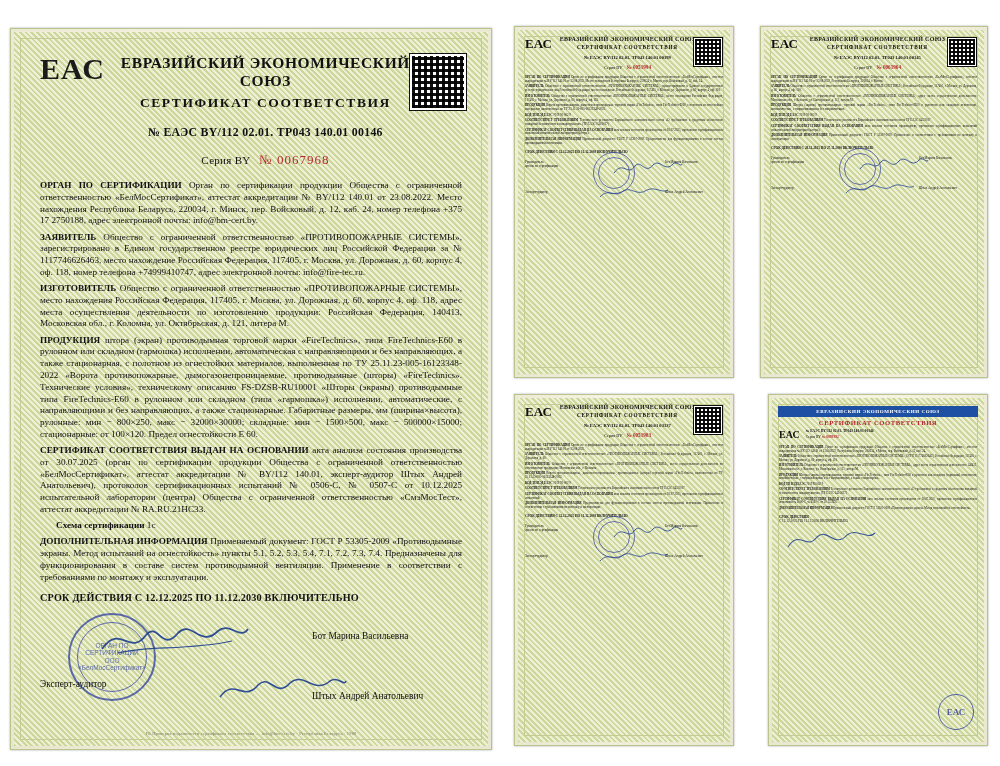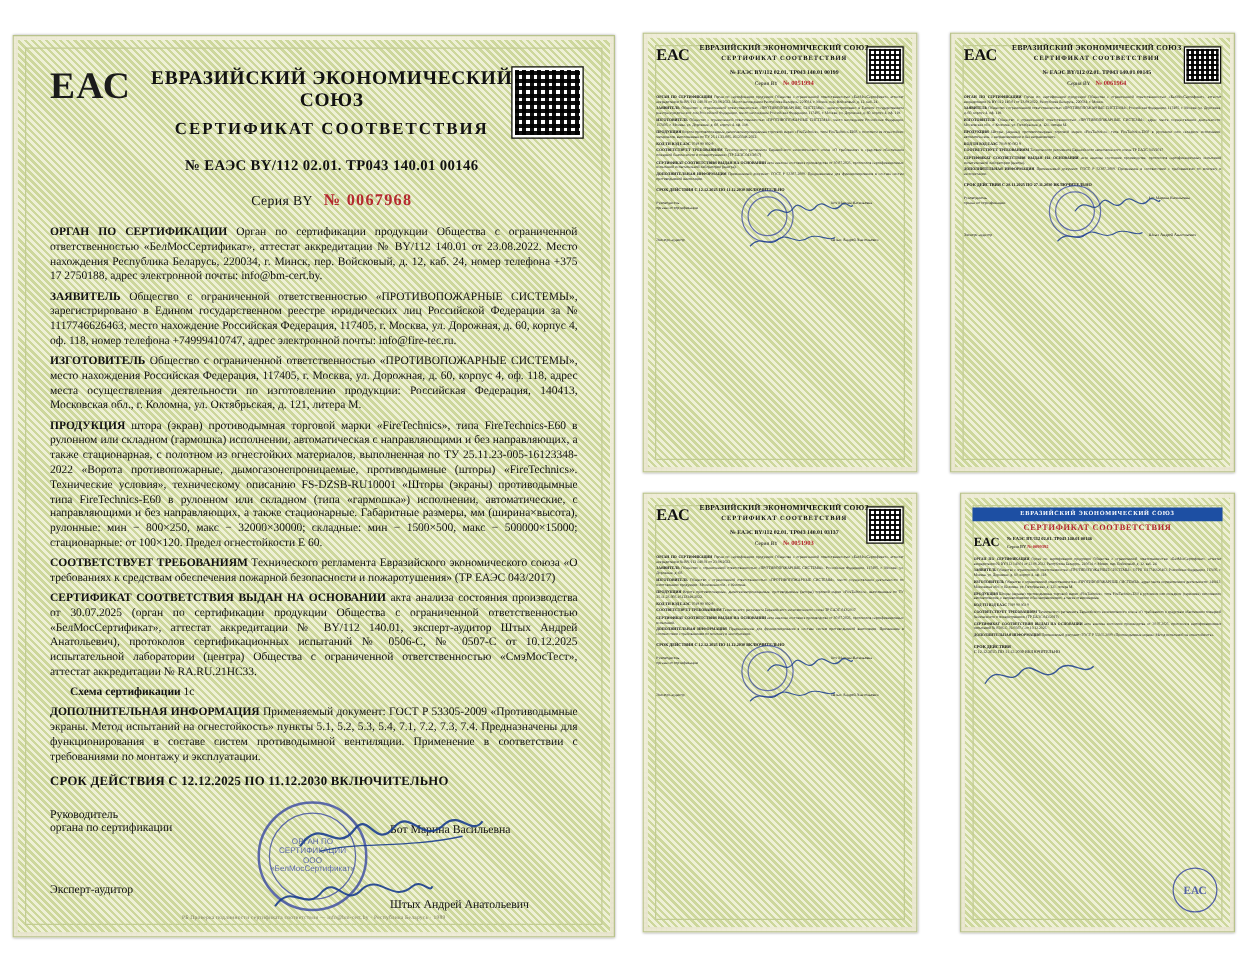--- a/index.html
+++ b/index.html
@@ -63,21 +63,21 @@
     line-height:1;
     color:#1b1b1b;
   }
   .eac-big{font-size:30px;letter-spacing:1px;}
   .head-main{text-align:center;}
   .t-union{font-size:15.5px;font-weight:700;letter-spacing:.6px;}
   .t-cert{font-size:13.5px;font-weight:700;letter-spacing:1.6px;margin-top:5px;}
   .t-num{font-size:11.8px;font-weight:700;margin-top:14px;letter-spacing:.3px;}
   .t-series{font-size:11px;margin-top:12px;}
   .t-series .lab{letter-spacing:.3px;}
-  .t-series .val{color:#b4282e;font-weight:700;font-size:13px;letter-spacing:1px;margin-left:6px;}
+  .t-series .val{color:#b4282e;font-weight:400;font-size:13px;letter-spacing:1px;margin-left:6px;}
 
   .qr{
     position:absolute;right:26px;top:26px;width:52px;height:52px;
     background:
       conic-gradient(#000 0 0) 0 0/0 0,
       repeating-linear-gradient(0deg,#111 0 3px,#fff 3px 6px),
       repeating-linear-gradient(90deg,#111 0 3px,#fff 3px 6px);
     background-blend-mode:multiply;
     border:2px solid #fff;
     outline:1px solid #111;
@@ -188,32 +188,29 @@
             <span class="val">№  0067968</span>
           </div>
         </div>
       </div>
 
       <div class="body-main">
         <p><span class="lbl">ОРГАН ПО СЕРТИФИКАЦИИ</span> <span>Орган по сертификации продукции Общества с ограниченной ответственностью «БелМосСертификат», аттестат аккредитации № BY/112 140.01 от 23.08.2022. Место нахождения Республика Беларусь, 220034, г. Минск, пер. Войсковый, д. 12, каб. 24, номер телефона +375 17 2750188, адрес электронной почты: info@bm-cert.by.</span></p>
         <p><span class="lbl">ЗАЯВИТЕЛЬ</span> <span>Общество с ограниченной ответственностью «ПРОТИВОПОЖАРНЫЕ СИСТЕМЫ», зарегистрировано в Едином государственном реестре юридических лиц Российской Федерации за № 1117746626463, место нахождение Российская Федерация, 117405, г. Москва, ул. Дорожная, д. 60, корпус 4, оф. 118, номер телефона +74999410747, адрес электронной почты: info@fire-tec.ru.</span></p>
         <p><span class="lbl">ИЗГОТОВИТЕЛЬ</span> <span>Общество с ограниченной ответственностью «ПРОТИВОПОЖАРНЫЕ СИСТЕМЫ», место нахождения Российская Федерация, 117405, г. Москва, ул. Дорожная, д. 60, корпус 4, оф. 118, адрес места осуществления деятельности по изготовлению продукции: Российская Федерация, 140413, Московская обл., г. Коломна, ул. Октябрьская, д. 121, литера М.</span></p>
         <p><span class="lbl">ПРОДУКЦИЯ</span> <span>шторa (экран) противодымная торговой марки «FireTechnics», типа FireTechnics-E60 в рулонном или складном (гармошка) исполнении, автоматическая с направляющими и без направляющих, а также стационарная, с полотном из огнестойких материалов, выполненная по ТУ 25.11.23-005-16123348-2022 «Ворота противопожарные, дымогазонепроницаемые, противодымные (шторы) «FireTechnics». Технические условия», техническому описанию FS-DZSB-RU10001 «Шторы (экраны) противодымные типа FireTechnics-E60 в рулонном или складном (типа «гармошка») исполнении, автоматические, с направляющими и без направляющих, а также стационарные. Габаритные размеры, мм (ширина×высота), рулонные: мин − 800×250, макс − 32000×30000; складные: мин − 1500×500, макс − 500000×15000; стационарные: от 100×120. Предел огнестойкости Е 60.</span></p>
-        <p><span class="lbl">СООТВЕТСТВУЕТ ТРЕБОВАНИЯМ</span> <span>Технического регламента Евразийского экономического союза «О требованиях к средствам обеспечения пожарной безопасности и пожаротушения» (ТР ЕАЭС 043/2017)</span></p>
         <p><span class="lbl">СЕРТИФИКАТ СООТВЕТСТВИЯ ВЫДАН НА ОСНОВАНИИ</span> <span>акта анализа состояния производства от 30.07.2025 (орган по сертификации продукции Общества с ограниченной ответственностью «БелМосСертификат», аттестат аккредитации № BY/112 140.01, эксперт-аудитор Штых Андрей Анатольевич), протоколов сертификационных испытаний № 0506-С, № 0507-С от 10.12.2025 испытательной лаборатории (центра) Общества с ограниченной ответственностью «СмэМосТест», аттестат аккредитации № RA.RU.21НС33.</span></p>
         <p><span class="lbl2">Схема сертификации</span> <span>1с</span></p>
         <p><span class="lbl">ДОПОЛНИТЕЛЬНАЯ ИНФОРМАЦИЯ</span> <span>Применяемый документ: ГОСТ Р 53305-2009 «Противодымные экраны. Метод испытаний на огнестойкость» пункты 5.1, 5.2, 5.3, 5.4, 7.1, 7.2, 7.3, 7.4. Предназначены для функционирования в составе систем противодымной вентиляции. Применение в соответствии с требованиями по монтажу и эксплуатации.</span></p>
       </div>
 
       <div class="valid">СРОК ДЕЙСТВИЯ С 12.12.2025 ПО 11.12.2030 ВКЛЮЧИТЕЛЬНО</div>
 
       <div class="signblock">
         <div class="signrow">
-          <div class="who" style="white-space:pre-line">Руководитель
-органа по сертификации</div>
           <div class="sigspace">
             <div class="stamp">
               <div class="st-txt">ОРГАН ПО СЕРТИФИКАЦИИ ООО «БелМосСертификат»</div>
             </div>
             <svg class="squiggle" viewBox="0 0 150 40">
               <path d="M2,30 C20,4 30,38 46,16 C58,2 62,34 78,14 C92,0 100,30 118,12 C130,2 140,22 148,10" fill="none" stroke="currentColor" stroke-width="1.8"></path>
               <path d="M18,34 C48,26 86,32 132,22" fill="none" stroke="currentColor" stroke-width="1.1"></path>
             </svg>
           </div>
           <div class="name">Бот Марина Васильевна</div>

